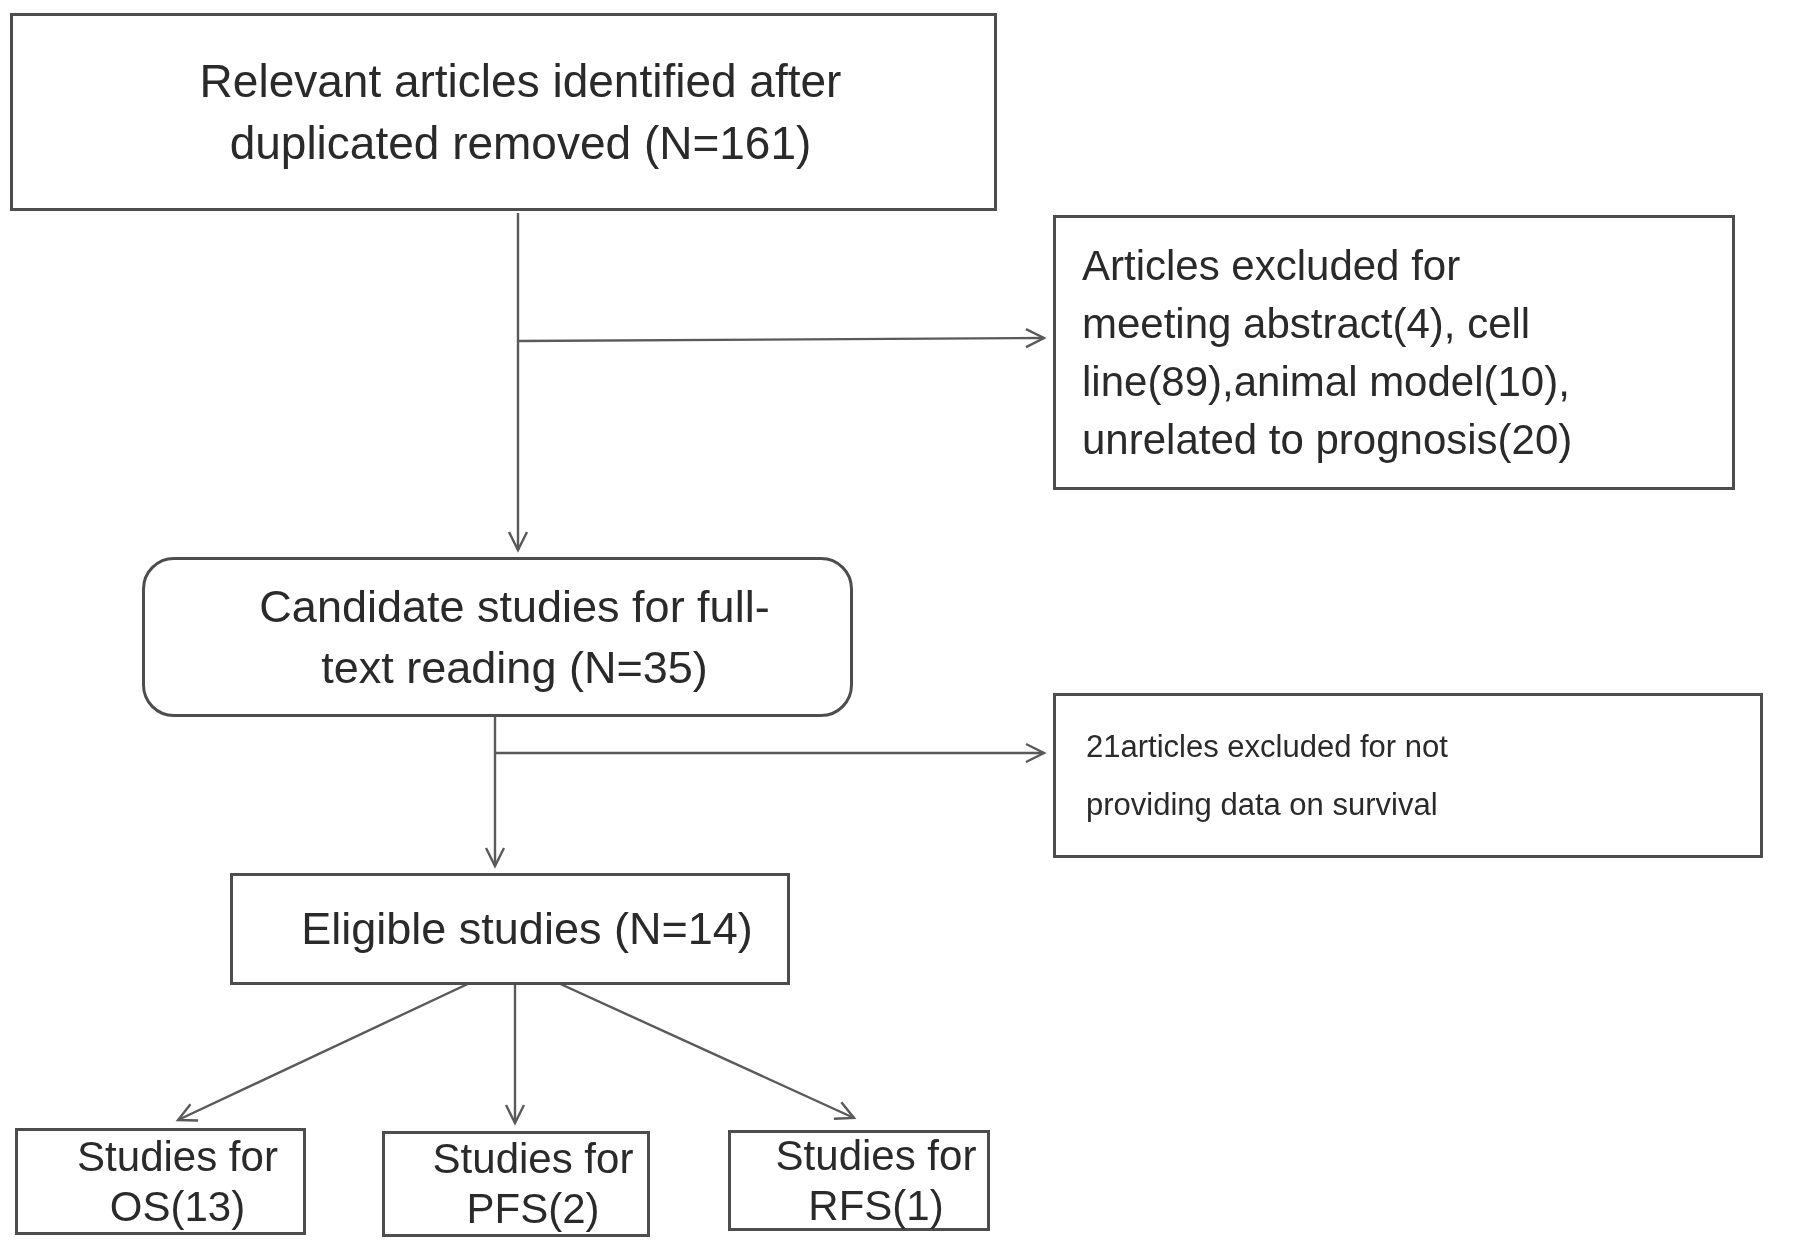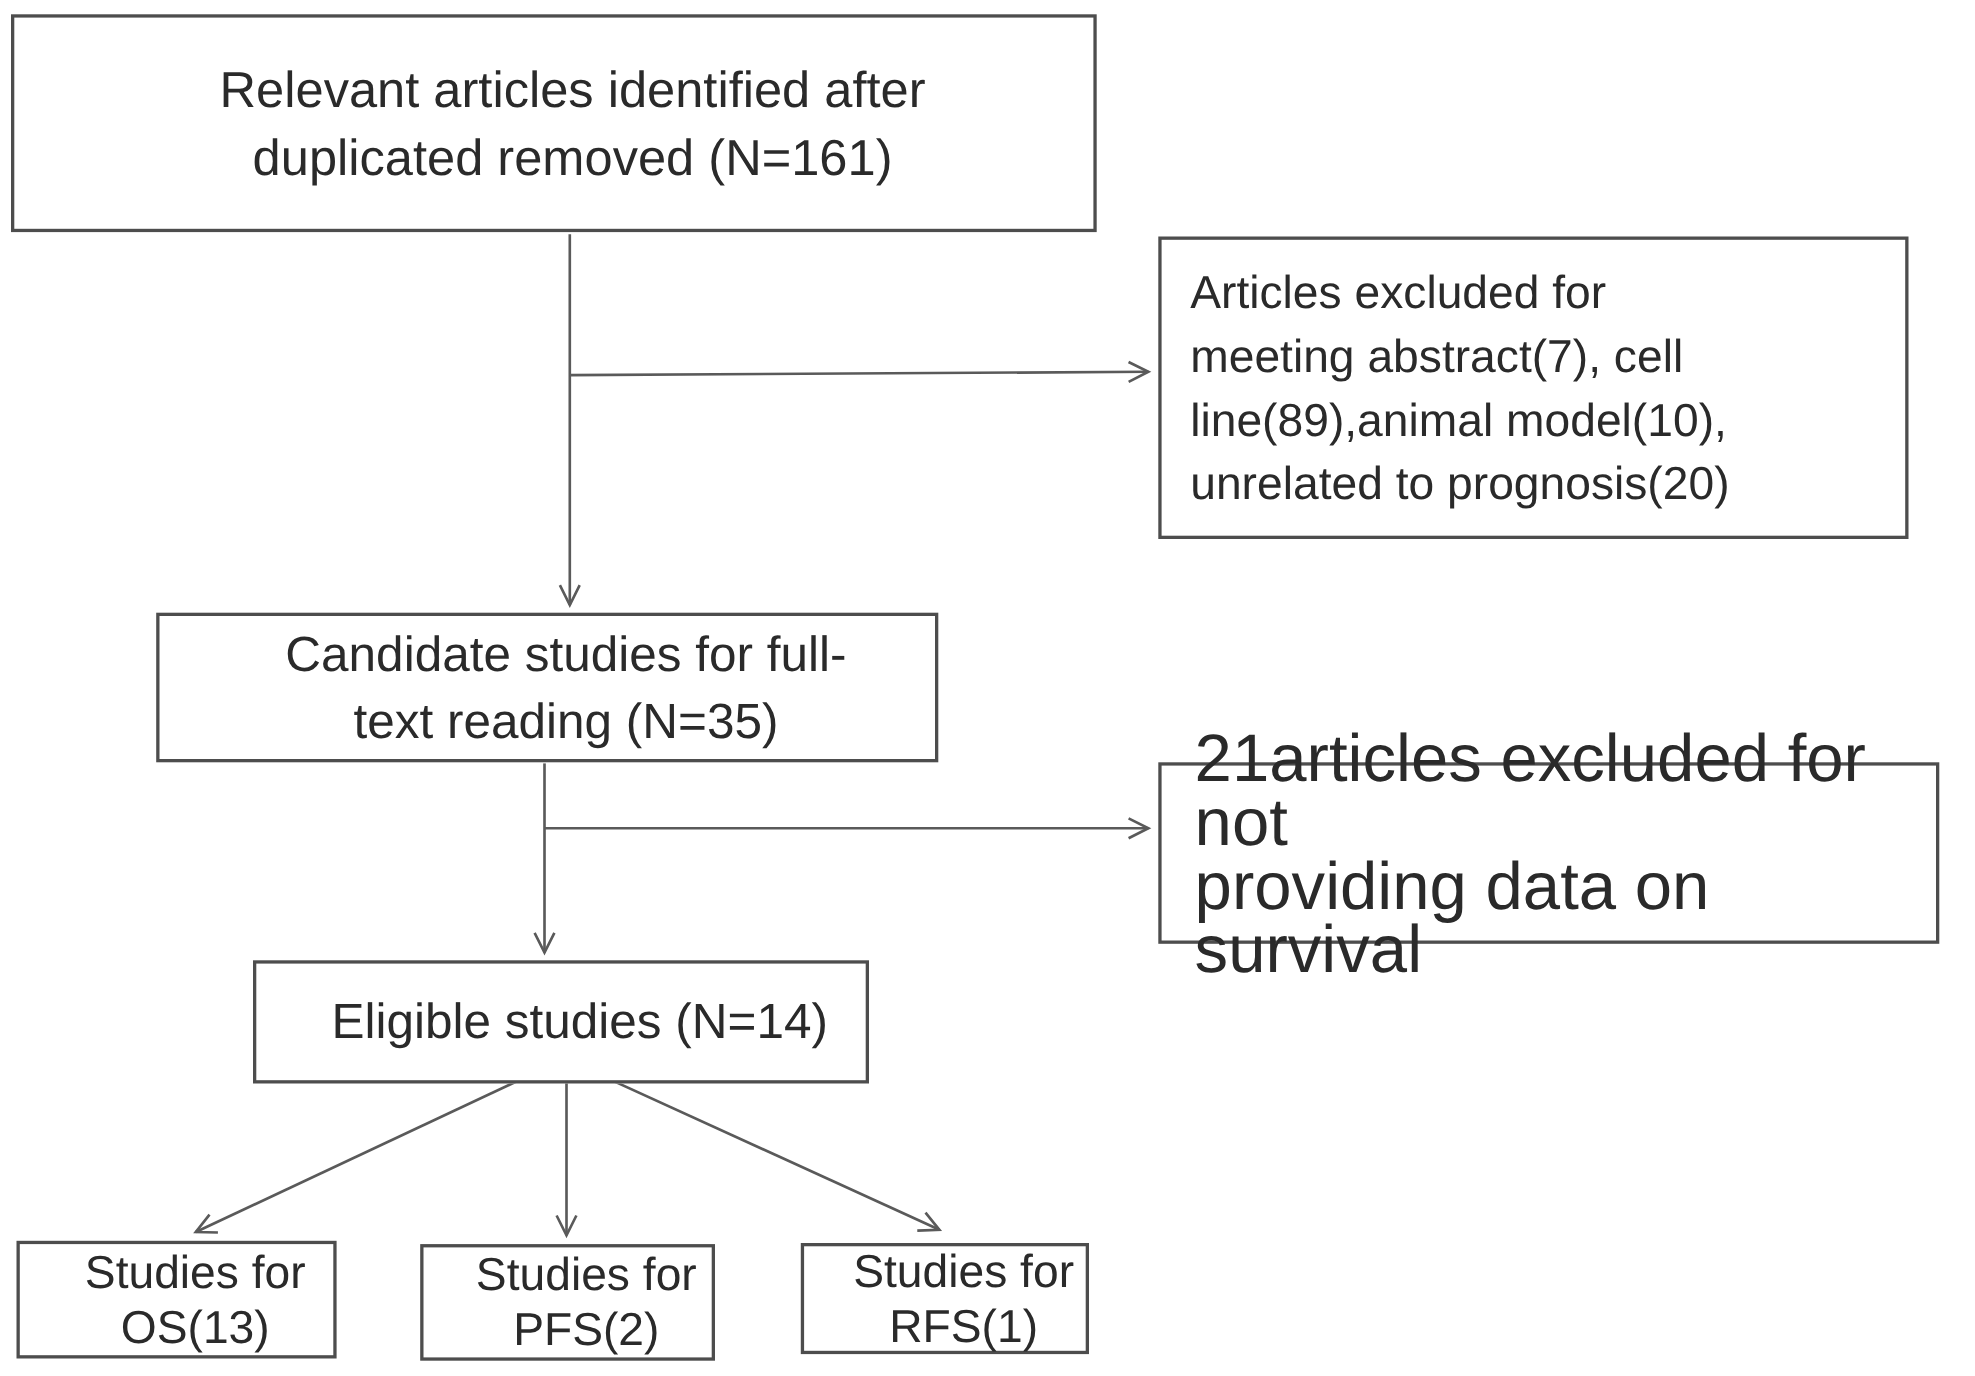--- a/index.html
+++ b/index.html
@@ -46,26 +46,26 @@
     font-weight: bold;
     color: #1c1c1c;
     z-index: 2;
   }
   #box-excluded-screening {
     left: 1053px; top: 215px; width: 682px; height: 275px;
     font-size: 42px; line-height: 58px;
     padding-left: 26px;
   }
   #box-candidate {
-    left: 142px; top: 557px; width: 711px; height: 136px;
-    font-size: 45px; line-height: 61px;
+    left: 142px; top: 557px; width: 711px; height: 160px;
+    font-size: 45px; line-height: 61px; border-radius: 32px;
   }
   #box-excluded-fulltext {
     left: 1053px; top: 693px; width: 710px; height: 165px;
-    font-size: 61px; line-height: 58px;
+    font-size: 31px; line-height: 58px;
     padding-left: 30px;
   }
   #box-eligible {
     left: 230px; top: 873px; width: 560px; height: 112px;
     font-size: 45px; line-height: 50px;
   }
   #box-os {
     left: 15px; top: 1128px; width: 291px; height: 107px;
     font-size: 42px; line-height: 50px;
   }
@@ -96,21 +96,21 @@
 <div id="stage">
 
 
   <div class="fbox centered" id="box-identified">
     <div class="box-text">Relevant articles identified after
 duplicated removed (N=161)</div>
   </div>
 
   <div class="fbox leftalign" id="box-excluded-screening">
     <div class="box-text">Articles excluded for
-meeting abstract(7), cell
+meeting abstract(4), cell
 line(89),animal model(10),
 unrelated to prognosis(20)</div>
   </div>
 
   <div class="fbox centered" id="box-candidate">
     <div class="box-text">Candidate studies for full-
 text reading (N=35)</div>
   </div>
 
   <div class="fbox leftalign" id="box-excluded-fulltext">

